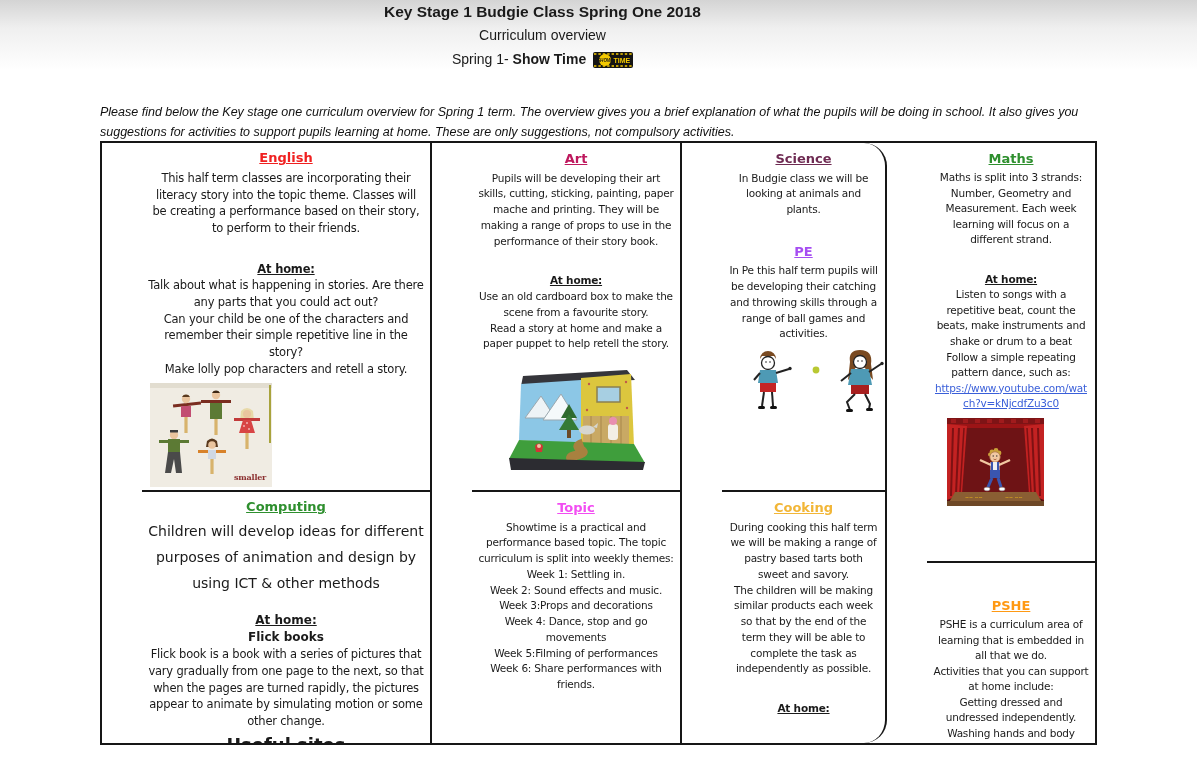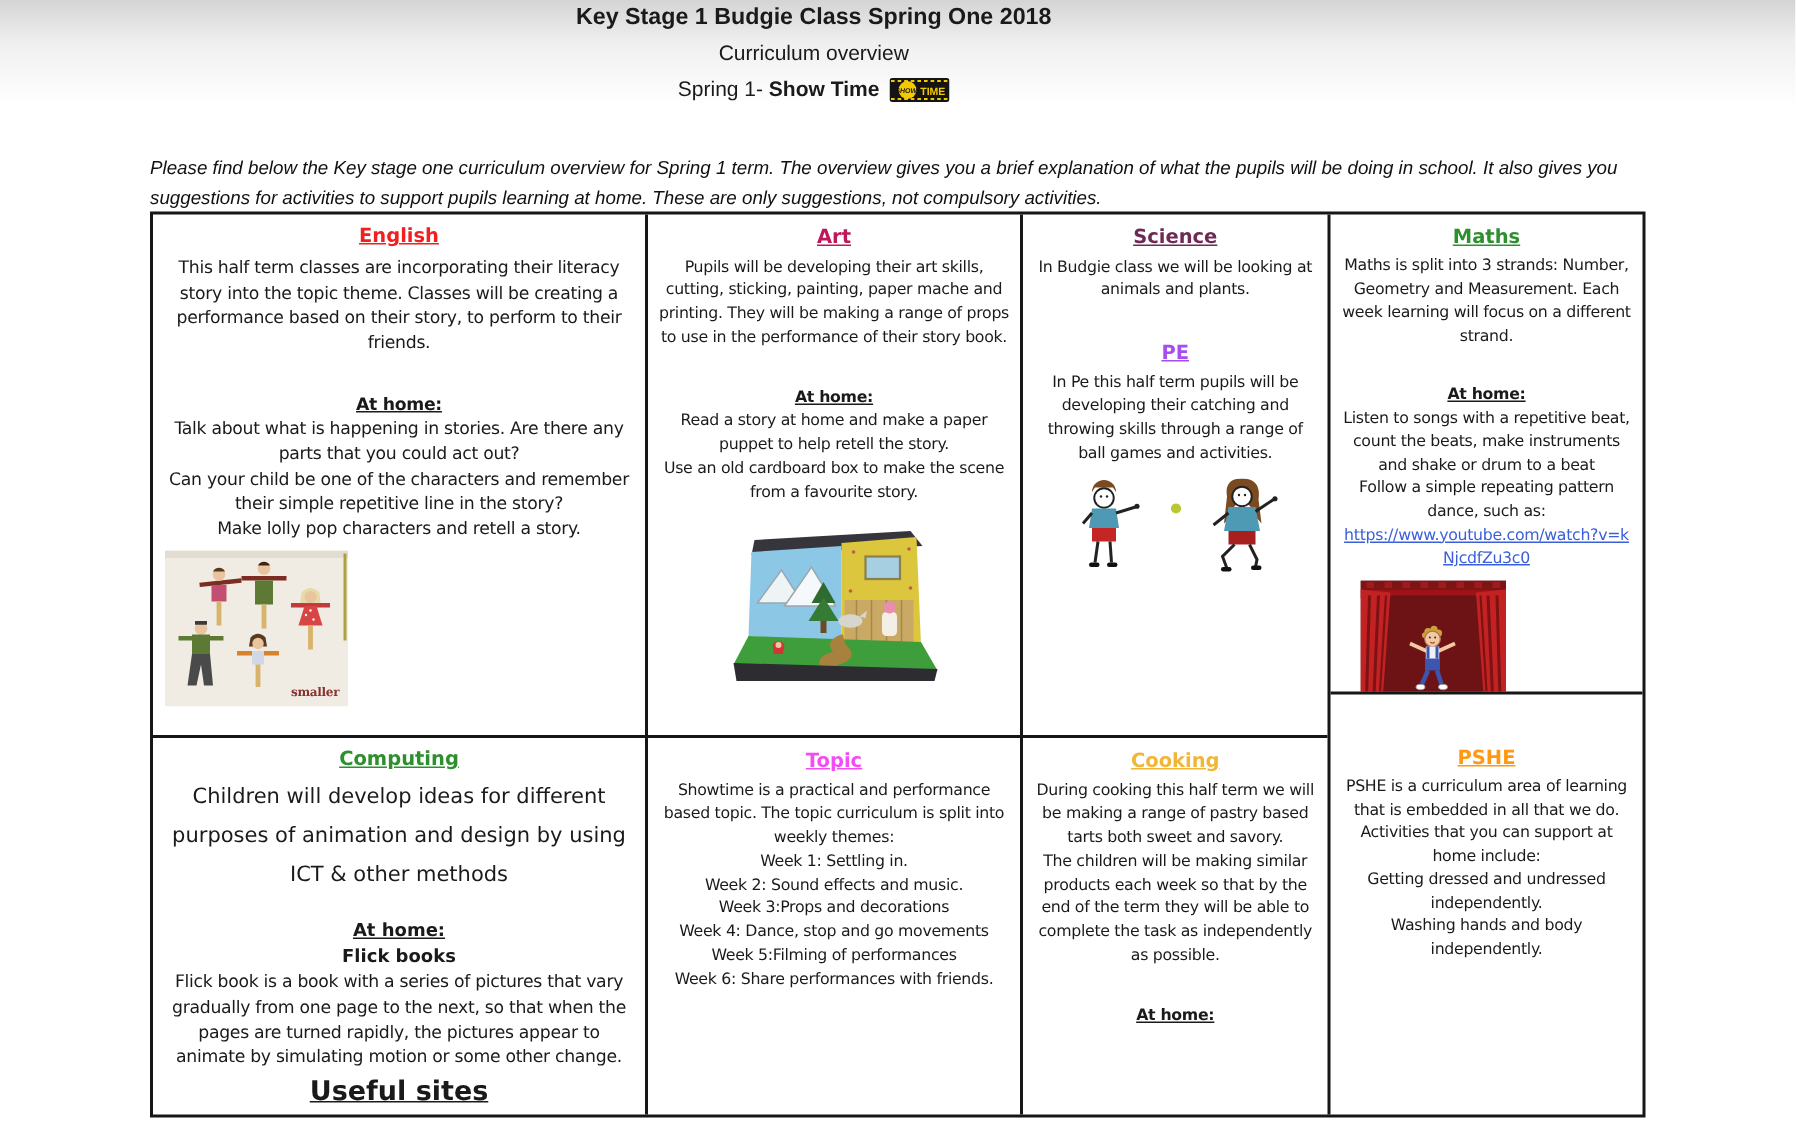--- a/index.html
+++ b/index.html
@@ -28,29 +28,29 @@
   .logo-svg { vertical-align: -4px; margin-left: 3px; }
   .intro {
     position: absolute; left: 100px; top: 102px; width: 992px; z-index: 2;
     font-family: "Liberation Sans", sans-serif;
     font-style: italic; font-size: 12.5px; line-height: 1.62; color: #111;
   }
   .ctable {
     position: absolute; left: 100px; top: 141px; width: 997px; height: 604px;
     display: flex; border: 2px solid #161616; background: #fff; z-index: 2;
   }
-  .col { display: flex; flex-direction: column; height: 100%; }
+  .col { display: flex; flex-direction: column; height: 100%; padding-left: 40px; }
   .col-1 { width: 330px; border-right: 2px solid #161616; }
   .col-2 { width: 250px; border-right: 2px solid #161616; }
-  .col-3 { width: 205px; border-right: 2px solid #161616; }
+  .col-3 { width: 205px; border-right: 2px solid #161616; border-radius: 23px; }
   .col-4 { width: 208px; }
   .cell { padding: 6px 6px; text-align: center; overflow: hidden; }
   .cell-top { border-bottom: 2px solid #161616; }
   .col-1 .cell-top, .col-2 .cell-top, .col-3 .cell-top { height: 349px; }
-  .col-4 .cell-top { height: 320px; }
+  .col-4 .cell-top { height: 420px; }
   .cell-bottom { flex: 1; }
   .col-1 .cell { font-size: 11.5px; line-height: 1.45; letter-spacing: -0.2px; }
   .col-2 .cell { font-size: 10.5px; line-height: 1.5; letter-spacing: -0.2px; }
   .col-3 .cell { font-size: 10.5px; line-height: 1.5; letter-spacing: -0.2px; }
   .col-4 .cell { font-size: 10.5px; line-height: 1.48; letter-spacing: -0.2px; }
   .subj-h {
     font-weight: 700; text-decoration: underline; font-size: 13px;
     margin-bottom: 2px; letter-spacing: 0;
   }
   .athome { font-weight: 700; text-decoration: underline; }
@@ -157,22 +157,22 @@
       <p class="p">Flick book is a book with a series of pictures that vary gradually from one page to the next, so that when the pages are turned rapidly, the pictures appear to animate by simulating motion or some other change.</p>
       <div class="useful">Useful sites</div>
     </div>
   </div>
 
   <div class="col col-2">
     <div class="cell cell-top">
       <div class="subj-h" style="color: #be185d;">Art</div>
       <p class="p">Pupils will be developing their art skills, cutting, sticking, painting, paper mache and printing. They will be making a range of props to use in the performance of their story book.</p>
       <div class="mt-lg"><span class="athome">At home:</span></div>
+      <p class="p mt-md">Use an old cardboard box to make the scene from a favourite story.</p>
       <p class="p">Read a story at home and make a paper puppet to help retell the story.</p>
-      <p class="p mt-md">Use an old cardboard box to make the scene from a favourite story.</p>
       <svg class="img-center" width="162" height="110" viewBox="0 0 162 110">
         <rect width="162" height="110" fill="#ffffff"></rect>
         <polygon points="28,16 132,10 140,20 26,26" fill="#35353b"></polygon>
         <polygon points="26,24 86,20 86,84 24,80" fill="#8cc7e6"></polygon>
         <polygon points="30,58 46,36 60,58" fill="#eef3f6" stroke="#9aa7ae" stroke-width="1"></polygon>
         <polygon points="48,60 66,34 82,60" fill="#f5f9fb" stroke="#9aa7ae" stroke-width="1"></polygon>
         <polygon points="86,18 136,14 139,86 86,84" fill="#dcc63e"></polygon>
         <rect x="102" y="27" width="23" height="15" fill="#a7cfe2" stroke="#8a8050" stroke-width="1.5"></rect>
         <circle cx="94" cy="24" r="1.2" fill="#c05a4a"></circle>
           <circle cx="131" cy="22" r="1.2" fill="#c05a4a"></circle>

